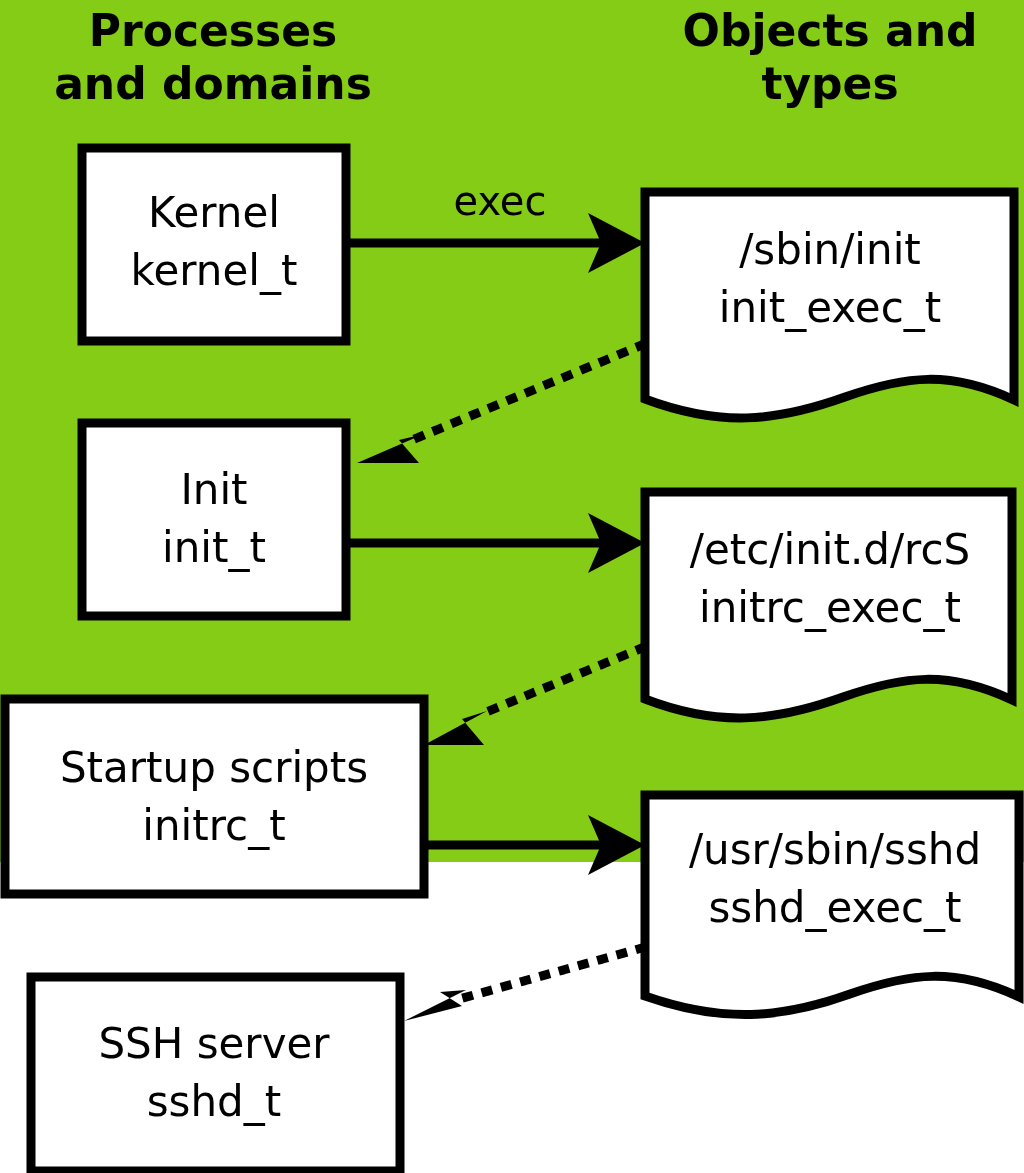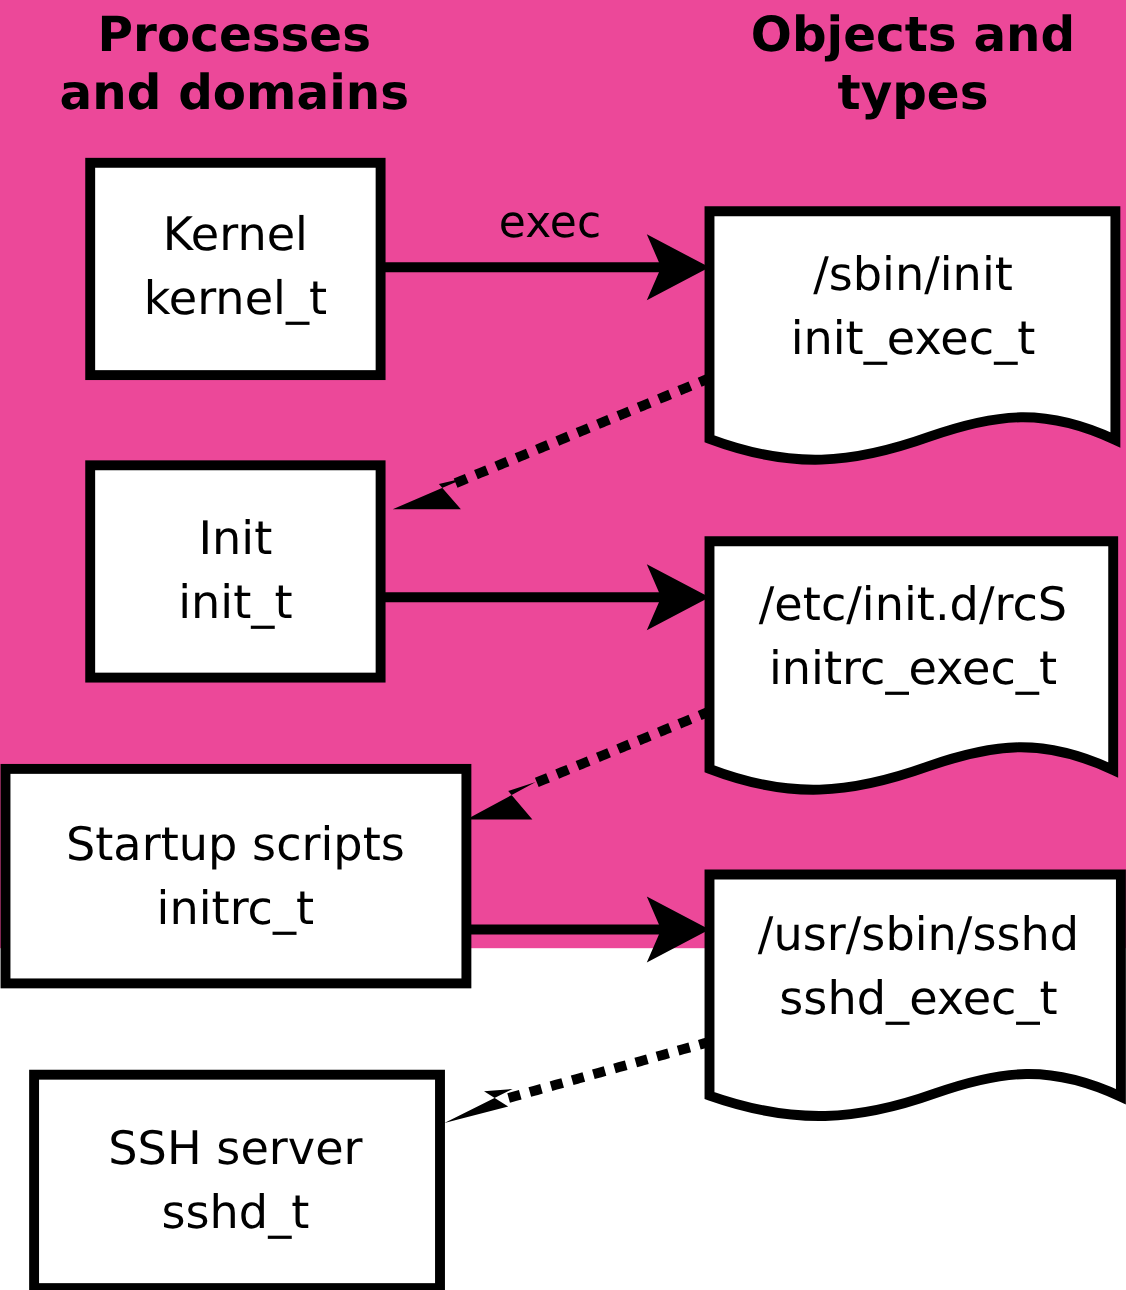--- a/index.html
+++ b/index.html
@@ -10,21 +10,21 @@
   body {
     width: 1024px;
     height: 1173px;
     font-family: "DejaVu Sans", sans-serif;
     overflow: hidden;
   }
   #diagram-root {
     position: relative;
     width: 1024px;
     height: 862px;
-    background: #ec4899;
+    background: #84cc16;
   }
   svg.diagram {
     display: block;
     width: 1024px;
     height: 1173px;
   }
   .col-header {
     font-family: "DejaVu Sans", sans-serif;
     font-weight: bold;
     font-size: 44px;

